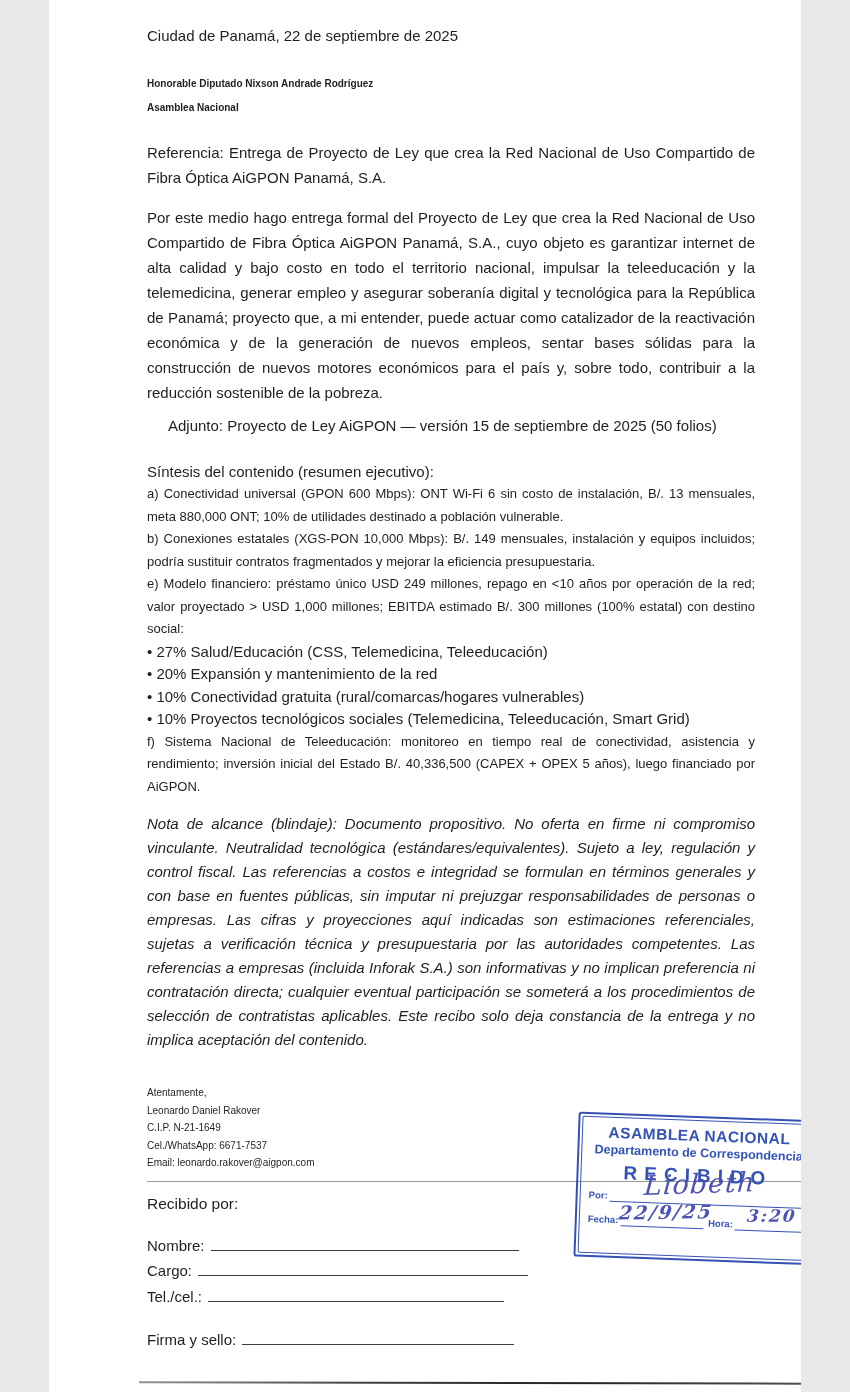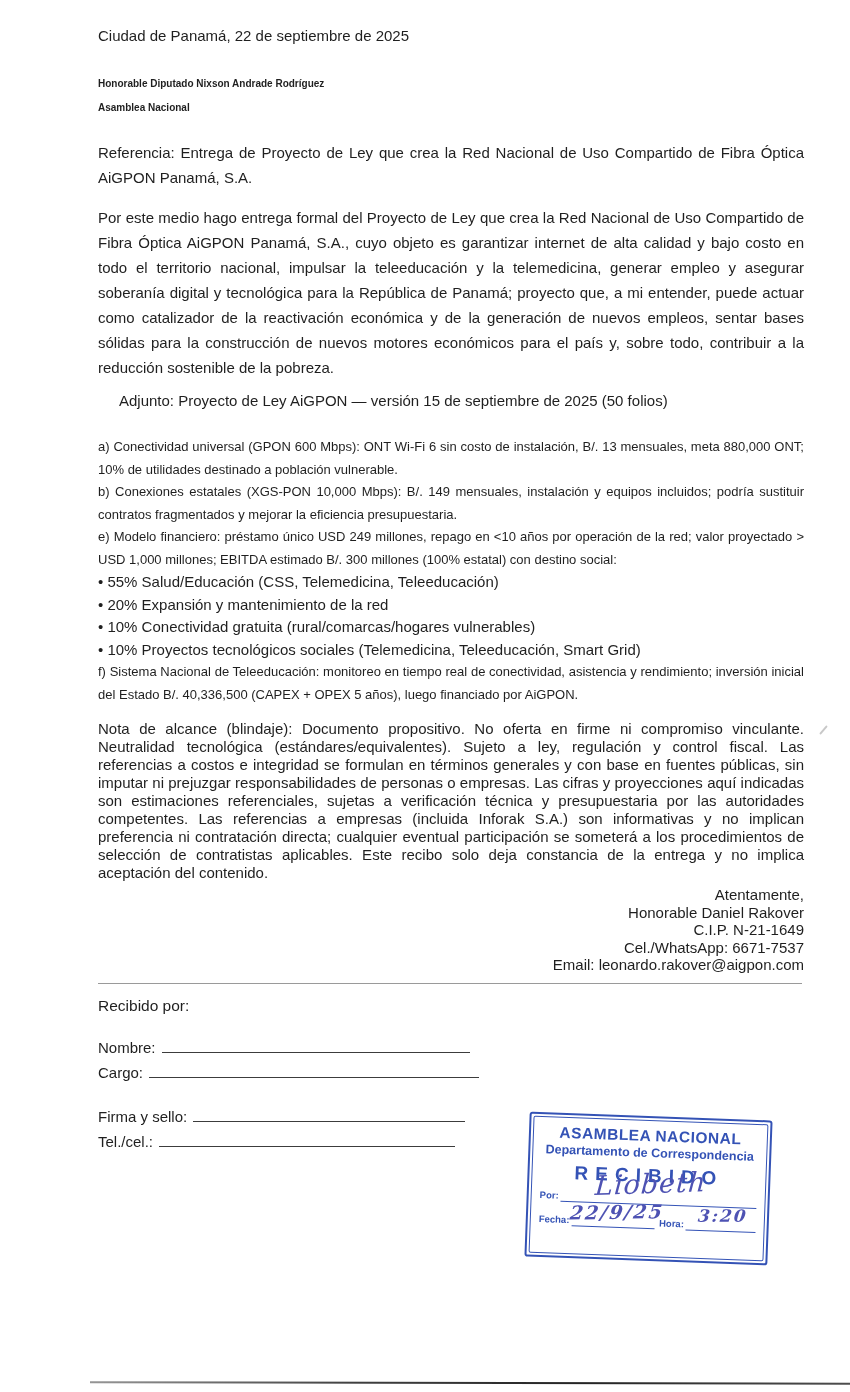--- a/index.html
+++ b/index.html
@@ -1,33 +1,33 @@
 <!DOCTYPE html>
 <html><head>
 <meta charset="utf-8">
 <style>
   html,body{margin:0;padding:0;background:#e8e8e8;}
   .page{
-    position:relative;width:850px;height:1392px;background:#ffffff;
+    position:relative;width:752px;height:1392px;background:#ffffff;
     margin:0 auto;overflow:hidden;
     font-family:"Liberation Sans","DejaVu Sans",sans-serif;
     color:#1f1f1f;
   }
   .content{padding:24px 46px 0 98px;}
   .just{text-align:justify;}
   .date-line{font-size:15px;line-height:24px;margin-bottom:24px;}
   .recipient{font-weight:700;font-size:10px;line-height:24px;margin-bottom:20px;}
   .reference{font-size:15px;line-height:25px;margin-bottom:15px;}
   .bodypara{font-size:15px;line-height:25px;margin-bottom:9px;}
   .attachment{font-size:15px;line-height:24px;margin-top:9px;margin-bottom:23px;margin-left:21px;}
   .summary-title{font-size:15px;line-height:22px;}
   .summary-item{font-size:13px;line-height:22.5px;}
   .bullet-item{font-size:15px;line-height:22.5px;}
-  .scope-note{font-size:15px;line-height:18px;margin-top:14px;}
-  .closing{font-size:15px;line-height:17.5px;margin-top:4px;text-align:right;}
+  .scope-note{font-size:15px;line-height:24px;margin-top:14px;font-style:italic;}
+  .closing{font-size:10px;line-height:17.5px;margin-top:32px;}
   .rule{border:none;border-top:1px solid #9a9a9a;margin:9px 0 0 0;width:704px;}
   .received-title{font-size:15.5px;line-height:24px;margin-top:10px;}
   .form-row{font-size:15px;line-height:25.5px;white-space:nowrap;}
   .form-block{margin-top:17px;}
   .uline{display:inline-block;border-bottom:1.4px solid #3c3c3c;height:13px;vertical-align:baseline;margin-left:6px;}
   .ul-name{width:308px;}
   .ul-cargo{width:330px;}
   .ul-tel{width:296px;}
   .ul-firma{width:272px;}
   .firma-row{margin-top:18px;}
@@ -74,56 +74,57 @@
       <div>Asamblea Nacional</div>
     </div>
 
     <div class="reference just">Referencia: Entrega de Proyecto de Ley que crea la Red Nacional de Uso Compartido de Fibra Óptica AiGPON Panamá, S.A.</div>
 
     <div class="bodypara just">Por este medio hago entrega formal del Proyecto de Ley que crea la Red Nacional de Uso Compartido de Fibra Óptica AiGPON Panamá, S.A., cuyo objeto es garantizar internet de alta calidad y bajo costo en todo el territorio nacional, impulsar la teleeducación y la telemedicina, generar empleo y asegurar soberanía digital y tecnológica para la República de Panamá; proyecto que, a mi entender, puede actuar como catalizador de la reactivación económica y de la generación de nuevos empleos, sentar bases sólidas para la construcción de nuevos motores económicos para el país y, sobre todo, contribuir a la reducción sostenible de la pobreza.</div>
 
     <div class="attachment">Adjunto: Proyecto de Ley AiGPON — versión 15 de septiembre de 2025 (50 folios)</div>
 
     <div class="summary">
+      <div class="summary-title">Síntesis del contenido (resumen ejecutivo):</div>
       <div class="summary-item just">a) Conectividad universal (GPON 600 Mbps): ONT Wi-Fi 6 sin costo de instalación, B/. 13 mensuales, meta 880,000 ONT; 10% de utilidades destinado a población vulnerable.</div>
       <div class="summary-item just">b) Conexiones estatales (XGS-PON 10,000 Mbps): B/. 149 mensuales, instalación y equipos incluidos; podría sustituir contratos fragmentados y mejorar la eficiencia presupuestaria.</div>
       <div class="summary-item just">e) Modelo financiero: préstamo único USD 249 millones, repago en &lt;10 años por operación de la red; valor proyectado &gt; USD 1,000 millones; EBITDA estimado B/. 300 millones (100% estatal) con destino social:</div>
-      <div class="bullet-item">• 55% Salud/Educación (CSS, Telemedicina, Teleeducación)</div>
+      <div class="bullet-item">• 27% Salud/Educación (CSS, Telemedicina, Teleeducación)</div>
       <div class="bullet-item">• 20% Expansión y mantenimiento de la red</div>
       <div class="bullet-item">• 10% Conectividad gratuita (rural/comarcas/hogares vulnerables)</div>
       <div class="bullet-item">• 10% Proyectos tecnológicos sociales (Telemedicina, Teleeducación, Smart Grid)</div>
       <div class="summary-item just">f) Sistema Nacional de Teleeducación: monitoreo en tiempo real de conectividad, asistencia y rendimiento; inversión inicial del Estado B/. 40,336,500 (CAPEX + OPEX 5 años), luego financiado por AiGPON.</div>
     </div>
 
     <div class="scope-note just">Nota de alcance (blindaje): Documento propositivo. No oferta en firme ni compromiso vinculante. Neutralidad tecnológica (estándares/equivalentes). Sujeto a ley, regulación y control fiscal. Las referencias a costos e integridad se formulan en términos generales y con base en fuentes públicas, sin imputar ni prejuzgar responsabilidades de personas o empresas. Las cifras y proyecciones aquí indicadas son estimaciones referenciales, sujetas a verificación técnica y presupuestaria por las autoridades competentes. Las referencias a empresas (incluida Inforak S.A.) son informativas y no implican preferencia ni contratación directa; cualquier eventual participación se someterá a los procedimientos de selección de contratistas aplicables. Este recibo solo deja constancia de la entrega y no implica aceptación del contenido.</div>
 
     <div class="closing">
       <div>Atentamente,</div>
-      <div>Honorable Daniel Rakover</div>
+      <div>Leonardo Daniel Rakover</div>
       <div>C.I.P. N-21-1649</div>
       <div>Cel./WhatsApp: 6671-7537</div>
       <div>Email: leonardo.rakover@aigpon.com</div>
     </div>
 
     <hr class="rule">
 
     <div class="received-title">Recibido por:</div>
 
     <div class="form-block">
       <div class="form-row">
         <span>Nombre:</span><span class="uline ul-name"></span>
       </div>
       <div class="form-row">
         <span>Cargo:</span><span class="uline ul-cargo"></span>
       </div>
+      <div class="form-row">
+        <span>Tel./cel.:</span><span class="uline ul-tel"></span>
+      </div>
       <div class="form-row firma-row">
         <span>Firma y sello:</span><span class="uline ul-firma"></span>
-      </div>
-      <div class="form-row">
-        <span>Tel./cel.:</span><span class="uline ul-tel"></span>
       </div>
 
     </div>
 
   </div>
 
   <div class="stamp">
     <div class="stamp-inner">
       <div class="stamp-org">ASAMBLEA NACIONAL</div>
       <div class="stamp-dept">Departamento de Correspondencia</div>

